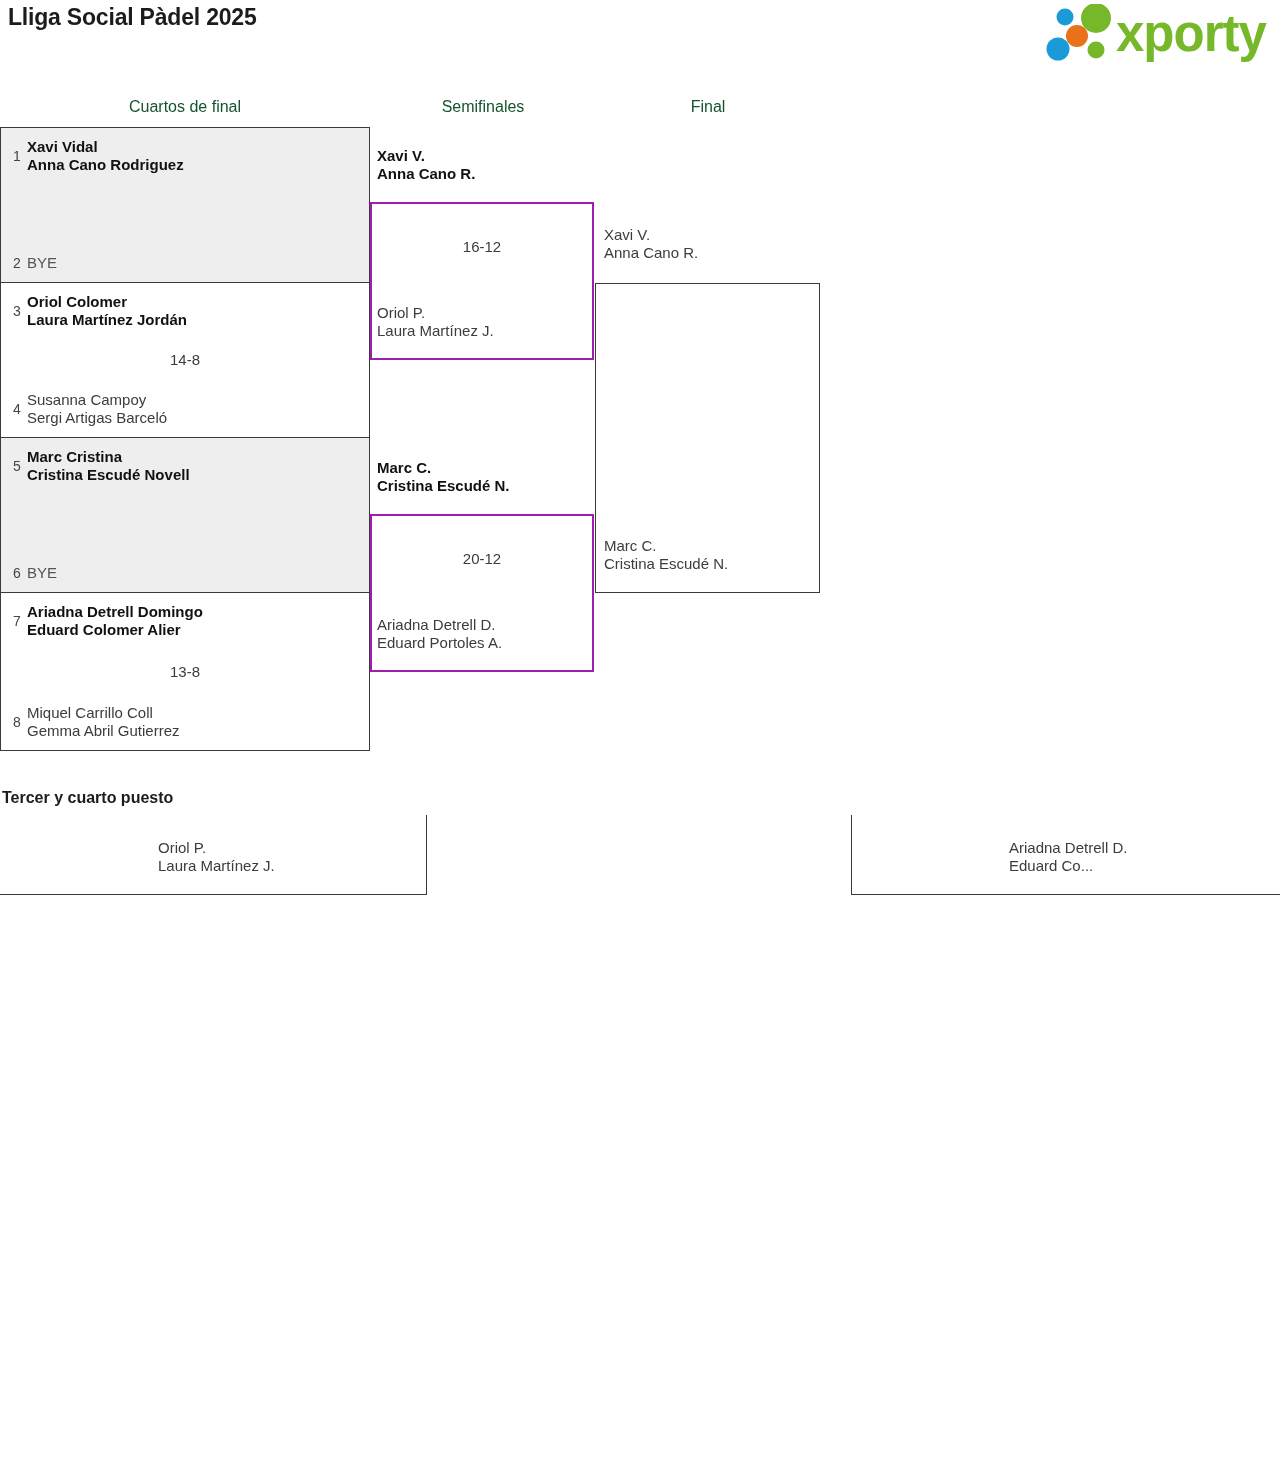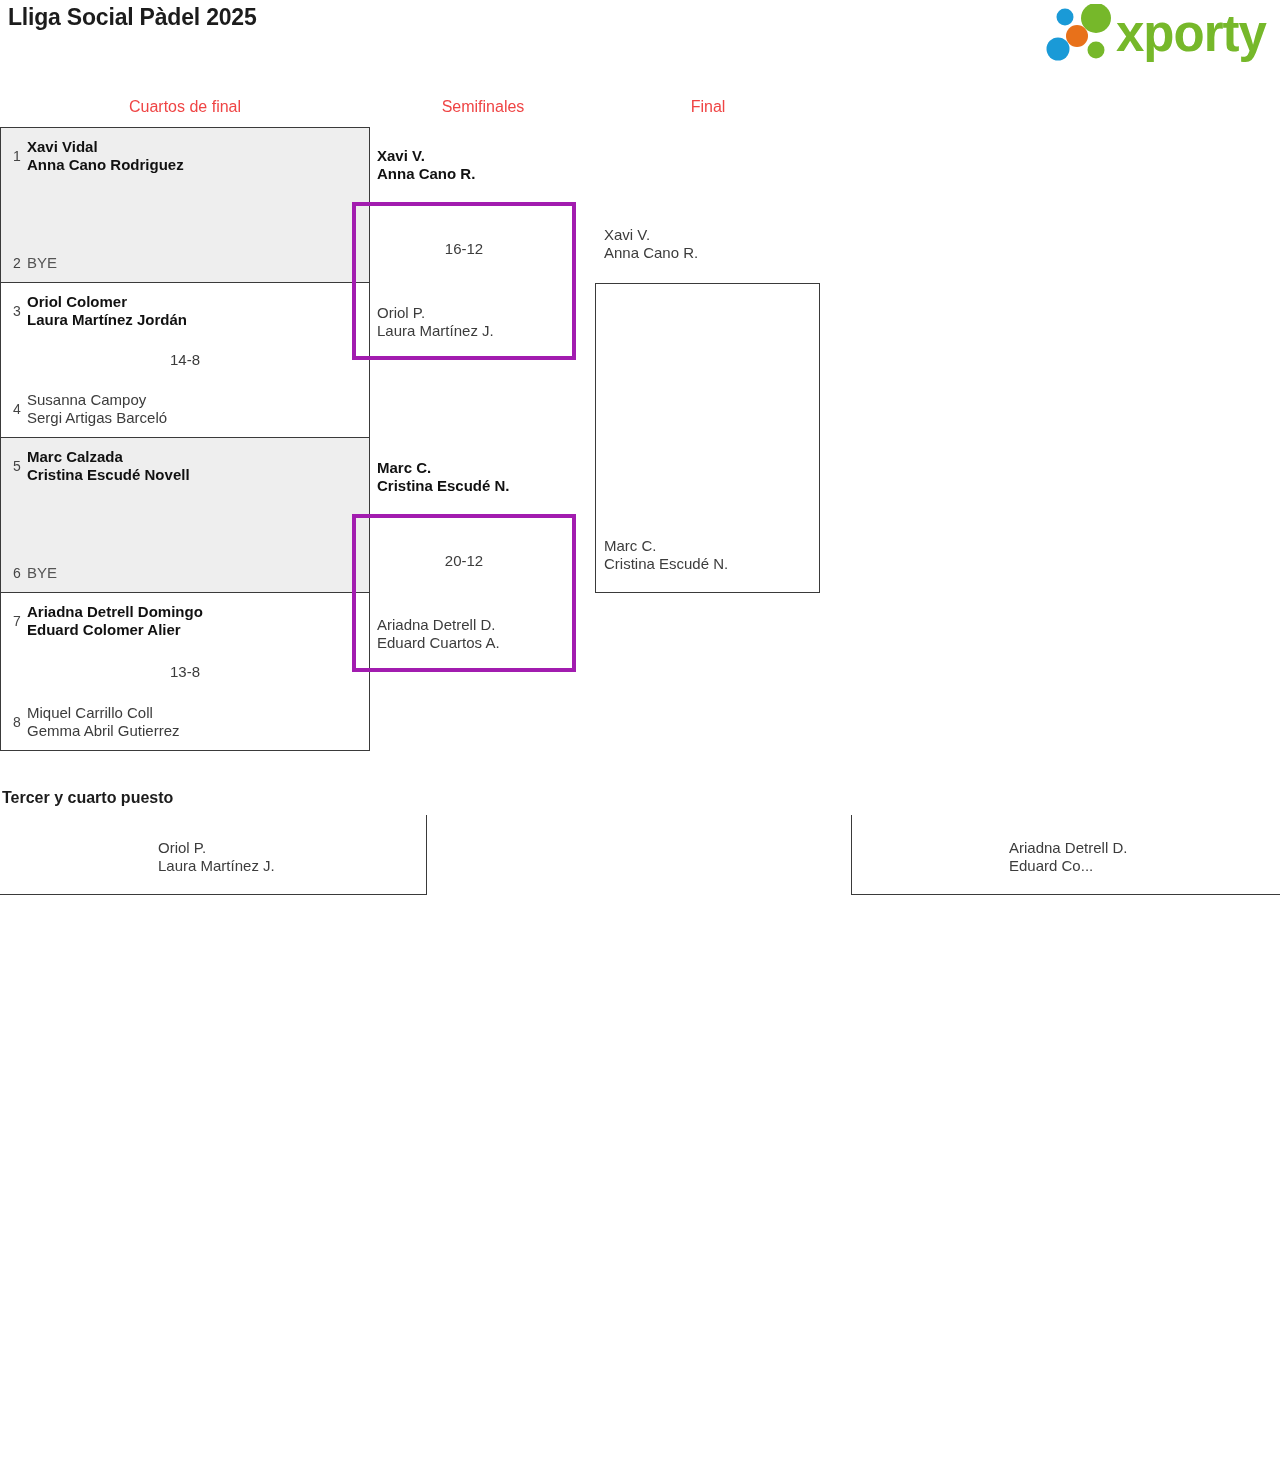--- a/index.html
+++ b/index.html
@@ -41,21 +41,21 @@
     top: 4px;
     width: 232px;
     height: 58px;
   }
 
   
   .round-head {
     position: absolute;
     font-size: 16px;
     line-height: 20px;
-    color: #ef4444;
+    color: #14532d;
     text-align: center;
     white-space: nowrap;
   }
   #rh0 { left: 0px;   top: 97px; width: 370px; }
   #rh1 { left: 371px; top: 97px; width: 224px; }
   #rh2 { left: 596px; top: 97px; width: 224px; }
 
   
   .qf {
     position: absolute;
@@ -106,24 +106,24 @@
     transform: translateY(-50%);
     text-align: center;
     font-size: 15px;
     line-height: 18px;
     color: #3c3c3c;
   }
 
   
   .sf-box {
     position: absolute;
-    left: 352px;
+    left: 370px;
     width: 224px;
     height: 158px;
-    border: 4px solid #a21caf;
+    border: 2px solid #a21caf;
   }
   #sf0 { top: 202px; }
   #sf1 { top: 514px; }
   .sf-score {
     position: absolute;
     left: 0; right: 0;
     top: 34px;
     text-align: center;
     font-size: 15px;
     line-height: 18px;
@@ -260,21 +260,21 @@
         <span class="nm">Susanna Campoy</span>
         <span class="nm">Sergi Artigas Barceló</span>
       </span>
     </div>
   </div>
 
   <div class="qf shaded" id="qf2">
     <div class="team top">
       <span class="seed">5</span>
       <span class="names win">
-        <span class="nm">Marc Calzada</span>
+        <span class="nm">Marc Cristina</span>
         <span class="nm">Cristina Escudé Novell</span>
       </span>
     </div>
     <div class="qf-score"></div>
     <div class="team bottom">
       <span class="seed">6</span>
       <span class="names bye">
         <span class="nm">BYE</span>
       </span>
     </div>
@@ -312,21 +312,21 @@
 
   <div class="sf-box" id="sf1">
     <div class="sf-score">20-12</div>
   </div>
   <div class="sf-label win" id="sfl1a">
     <span class="nm">Marc C.</span>
     <span class="nm">Cristina Escudé N.</span>
   </div>
   <div class="sf-label" id="sfl1b">
     <span class="nm">Ariadna Detrell D.</span>
-    <span class="nm">Eduard Cuartos A.</span>
+    <span class="nm">Eduard Portoles A.</span>
   </div>
 
   <div class="final-box"></div>
   <div class="fin-label" id="finA">
     <span class="nm">Xavi V.</span>
     <span class="nm">Anna Cano R.</span>
   </div>
   <div class="fin-label" id="finB">
     <span class="nm">Marc C.</span>
     <span class="nm">Cristina Escudé N.</span>

